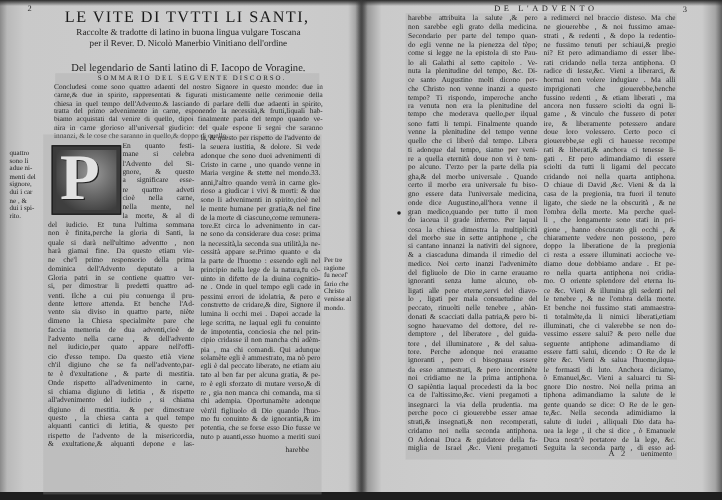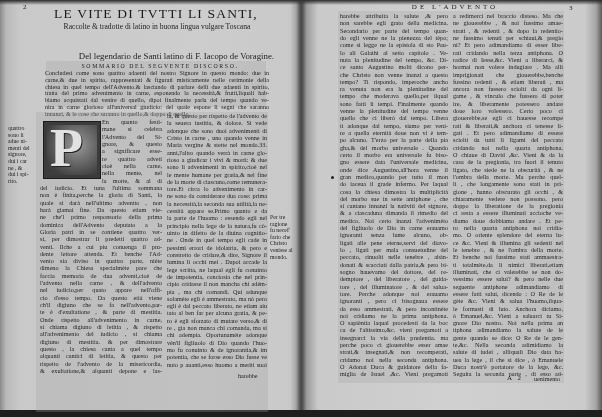--- a/index.html
+++ b/index.html
@@ -31,21 +31,21 @@
     }
     .main-title {
       position:absolute; left:30px; top:6px; width:252px; text-align:center;
       font-size:13.5px; letter-spacing:1.2px; font-weight:normal; color:#1a1a1a; white-space:nowrap;
     }
     .subtitle {
       position:absolute; left:40px; top:22px; width:234px; text-align:center;
       font-size:7.6px; line-height:9px; color:#1e1e1e;
     }
     .legend-line {
-      position:absolute; left:40px; top:51px; width:234px; text-align:right;
+      position:absolute; left:40px; top:51px; width:234px; text-align:center;
       font-size:8.8px; color:#1e1e1e; white-space:nowrap;
     }
     .sommario-head {
       position:absolute; left:60px; top:63px; width:200px; text-align:center;
       font-size:5.8px; letter-spacing:1.6px; color:#222; white-space:nowrap;
     }
     .summary {
       position:absolute; left:45px; top:70px; width:224px;
       font-size:6.1px; line-height:6.8px; color:#222; text-align:justify;
     }
@@ -81,20 +81,21 @@
 <div class="spread"></div>
 <div class="top-shadow"></div>
 <div class="gutter"></div>
 <div class="bottom-bar"></div>
 
 <div class="page page-left">
   <span class="folio" style="left:23px;top:3px;">2</span>
   <div class="main-title">LE VITE DI TVTTI LI SANTI,</div>
   <div class="subtitle">
     <div>Raccolte &amp; tradotte di latino in buona lingua vulgare Toscana</div>
+    <div>per il Rever. D. Nicolò Manerbio Vinitiano dell'ordine</div>
   </div>
   <div class="legend-line">Del legendario de Santi latino di F. Iacopo de Voragine.</div>
   <div class="summary-bg"></div>
   <div class="sommario-head">SOMMARIO DEL SEGVENTE DISCORSO.</div>
   <div class="summary" id="summary">
       <span class="line">Concludesi come sono quattro adaenti del nostro Signore in questo mondo: due in</span>
       <span class="line">carne,&amp; due in spirito, rappresentati &amp; figurati misticamente nelle cerimonie della</span>
       <span class="line">chiesa in quel tempo dell'Advento.&amp; lasciando di parlare delli due adaenti in spirito,</span>
       <span class="line">tratta del primo advenimento in carne, esponendo la necessità,&amp; frutti,liquali hab-</span>
       <span class="line">biamo acquistati dal venire di quello, dipoi finalmente parla del tempo quando ve-</span>

